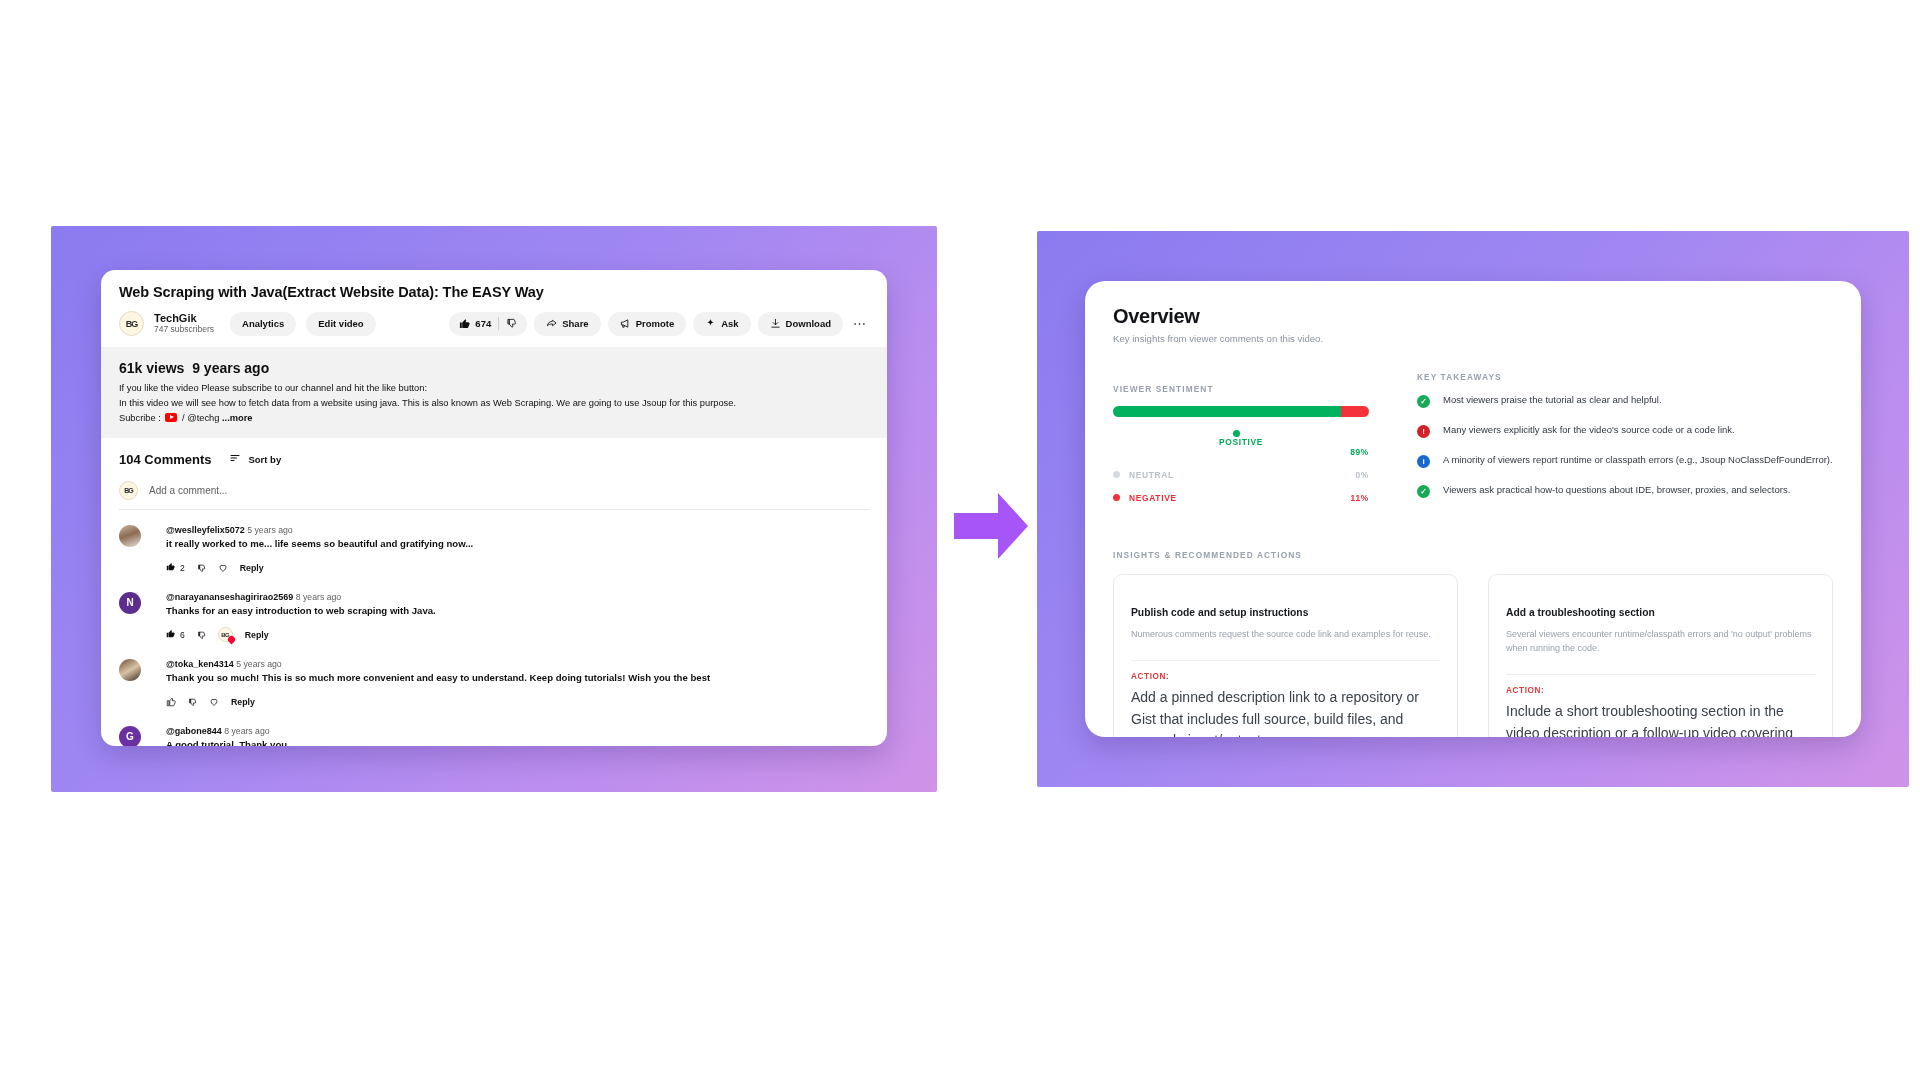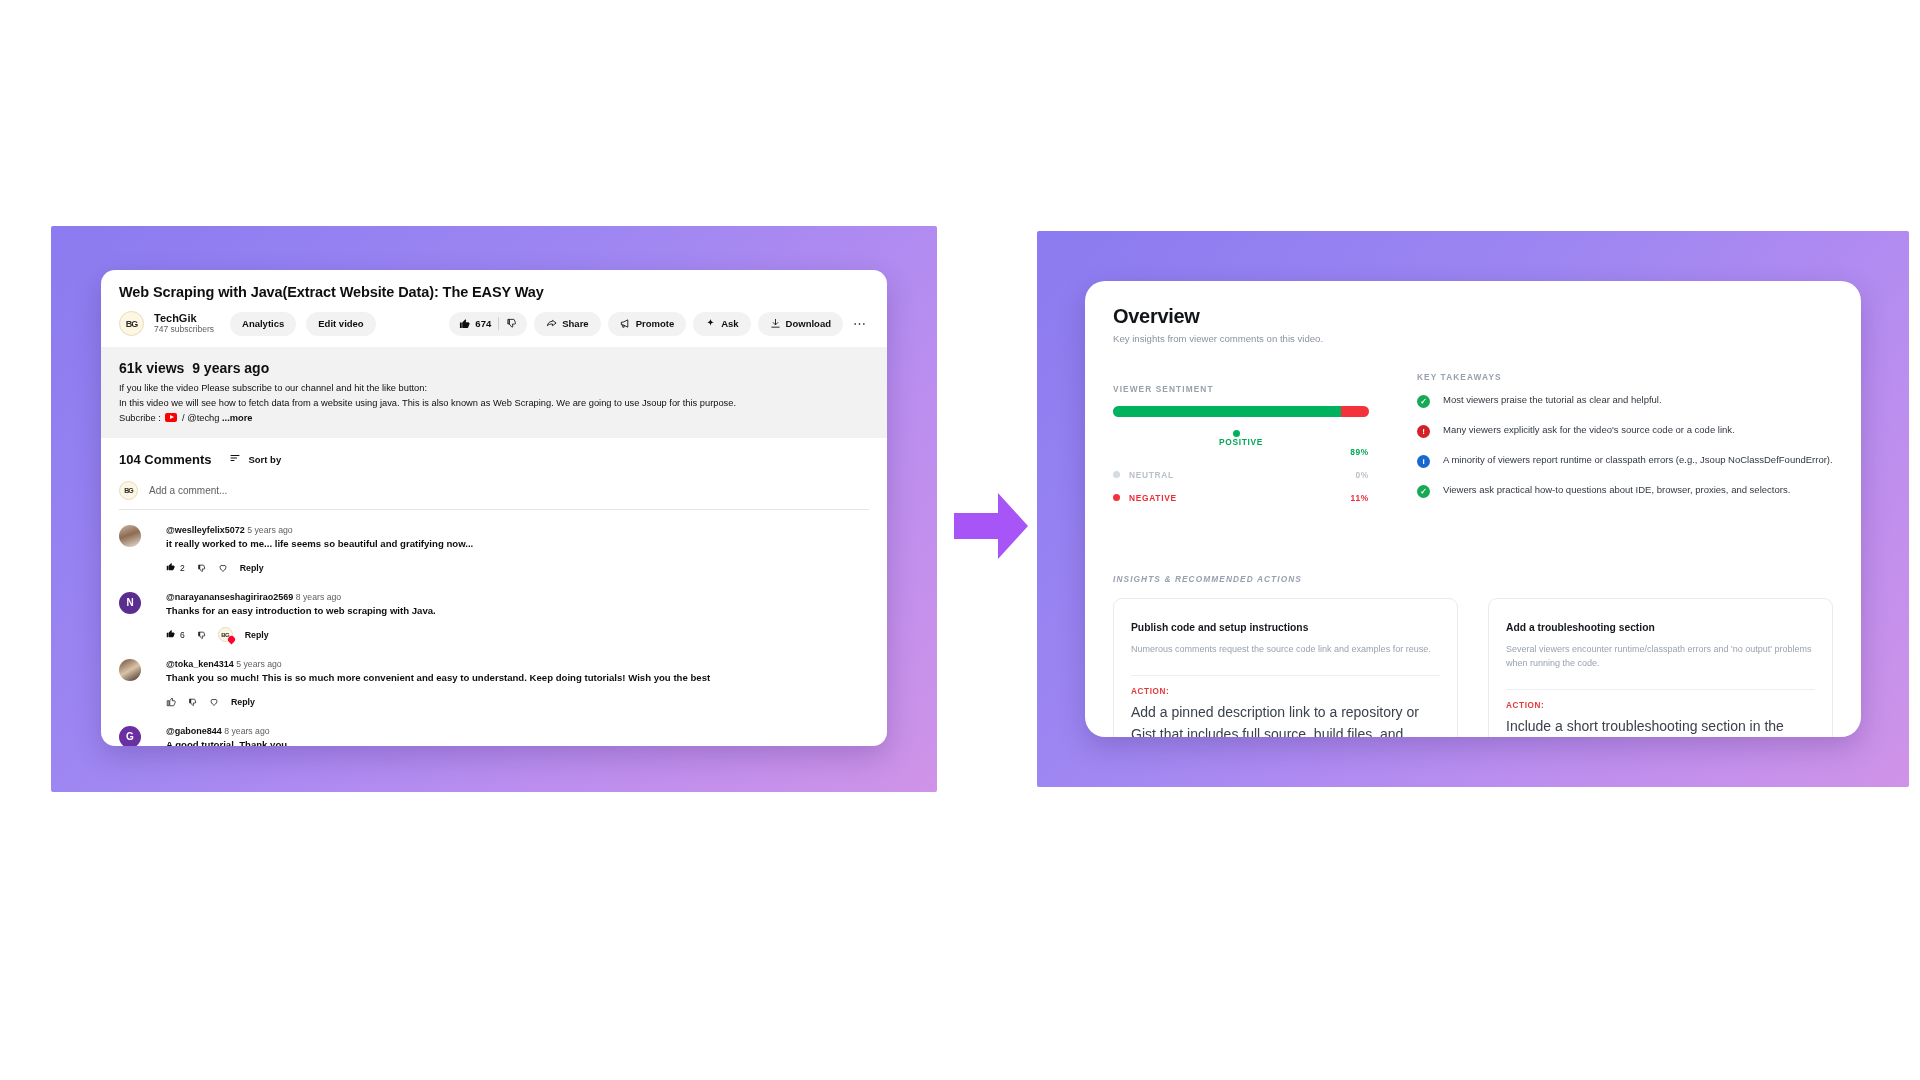--- a/index.html
+++ b/index.html
@@ -155,25 +155,25 @@
 
   .take { display: flex; gap: 13px; align-items: flex-start; margin-bottom: 16px; }
   .badge-ic { width: 13px; height: 13px; border-radius: 50%; flex: 0 0 auto; margin-top: 1px;
               display: flex; align-items: center; justify-content: center;
               color: #fff; font-size: 8px; font-weight: bold; line-height: 1; }
   .b-green { background: #18a957; }
   .b-red   { background: #d32029; }
   .b-blue  { background: #1769cf; }
   .take-txt { font-size: 9.5px; color: #303740; line-height: 1.35; }
 
-  .ins-label { margin-top: 60px; font-style: italic; }
+  .ins-label { margin-top: 36px; }
   .ins-cards { display: flex; gap: 30px; margin-top: 14px; }
   .ins-card {
     flex: 1; border: 1px solid #e7eaef; border-radius: 9px;
-    padding: 23px 17px 18px 17px; background: #fff;
+    padding: 32px 17px 18px 17px; background: #fff;
   }
   .ins-title { font-size: 10.3px; font-weight: bold; color: #16191d; margin-bottom: 10px; }
   .ins-desc { font-size: 9px; color: #9aa2ae; line-height: 1.55; }
   .ins-hr { height: 1px; background: #ebeef2; margin: 18px 0 11px 0; }
   .ins-act-lbl { font-size: 8.2px; font-weight: bold; color: #e03a3a; letter-spacing: .6px; margin-bottom: 6px; }
   .ins-act { font-size: 14px; color: #3a414b; line-height: 1.55; }
 </style>
 </head>
 <body>
 

